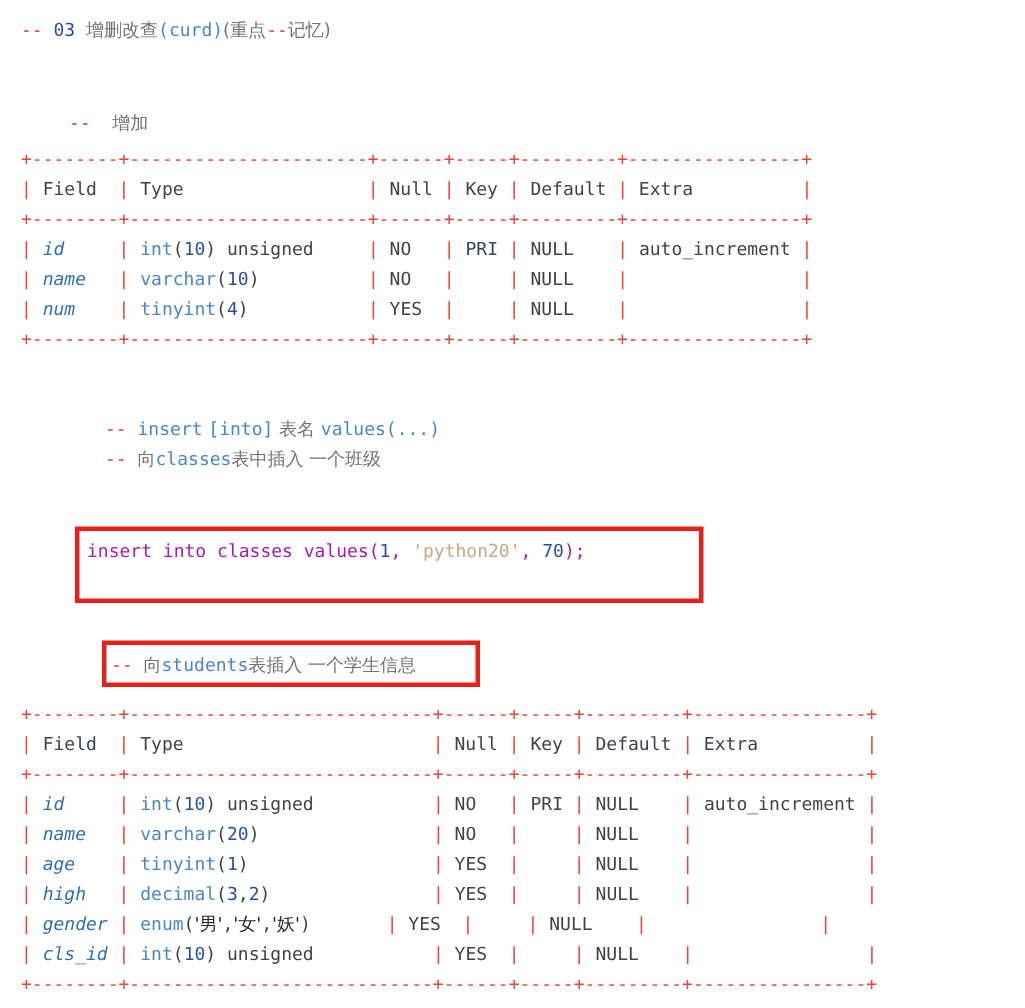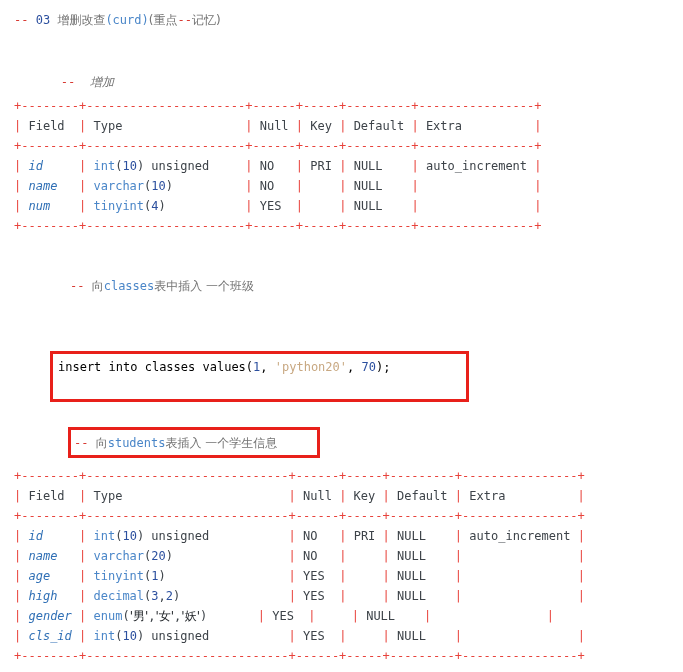--- a/index.html
+++ b/index.html
@@ -33,21 +33,21 @@
     letter-spacing: 0px;
   }
 
   
   .c-comment   { color: #d83a33; }          
   .c-text      { color: #23272b; }          
   .c-cjk       { color: #737373; font-family: "DejaVu Sans", "Liberation Sans", sans-serif; }
   .c-kw        { color: #4a86c8; }          
   .c-num       { color: #2b4f9e; }          
   .c-str       { color: #c8a882; }          
-  .c-plain     { color: #000000; }
+  .c-plain     { color: #a21caf; }
 
   
   .ascii-table {
     white-space: pre;
     font-family: "DejaVu Sans Mono", "Liberation Mono", monospace;
     font-size: 12px;
     line-height: 20px;
   }
   .ascii-table .row { white-space: pre; }
   .bdr { color: #e8433c; }
@@ -67,25 +67,26 @@
 
   .abs { position: absolute; }
 </style>
 </head>
 <body>
 
 <div class="page">
 
   <div class="line abs" style="left:14px; top:10px;"><span class="c-comment">--</span><span class="c-text"> </span><span class="c-num">03</span><span> </span><span class="c-cjk">增删改查</span><span class="c-kw">(curd)</span><span class="c-cjk">(重点</span><span class="c-comment">--</span><span class="c-cjk">记忆)</span></div>
 
-  <div class="line abs" style="left:61px; top:72px;font-style:italic;"><span class="c-comment">--</span><span>  </span><span class="c-cjk">增加</span></div>
+  <div class="line abs" style="left:46px; top:72px;"><span class="c-comment">--</span><span>  </span><span class="c-cjk">增加</span></div>
 
   <div class="ascii-table abs" style="left:14px; top:96px;" id="table-classes"><div class="row"><span class="bdr">+--------+----------------------+------+-----+---------+----------------+</span></div><div class="row"><span class="bdr">|</span><span class="plain"> Field  </span><span class="bdr">|</span><span class="plain"> Type                 </span><span class="bdr">|</span><span class="plain"> Null </span><span class="bdr">|</span><span class="plain"> Key </span><span class="bdr">|</span><span class="plain"> Default </span><span class="bdr">|</span><span class="plain"> Extra          </span><span class="bdr">|</span></div><div class="row"><span class="bdr">+--------+----------------------+------+-----+---------+----------------+</span></div><div class="row"><span class="bdr">|</span><span class="fld-id"> id     </span><span class="bdr">|</span><span class="plain"> </span><span class="typ">int</span><span class="plain">(</span><span class="typn">10</span><span class="plain">) </span><span class="plain">unsigned</span>     <span class="bdr">|</span><span class="plain"> NO   </span><span class="bdr">|</span><span class="plain"> PRI </span><span class="bdr">|</span><span class="plain"> NULL    </span><span class="bdr">|</span><span class="plain"> auto_increment </span><span class="bdr">|</span></div><div class="row"><span class="bdr">|</span><span class="fld-id"> name   </span><span class="bdr">|</span><span class="plain"> </span><span class="typ">varchar</span><span class="plain">(</span><span class="typn">10</span><span class="plain">)</span>          <span class="bdr">|</span><span class="plain"> NO   </span><span class="bdr">|</span><span class="plain">     </span><span class="bdr">|</span><span class="plain"> NULL    </span><span class="bdr">|</span><span class="plain">                </span><span class="bdr">|</span></div><div class="row"><span class="bdr">|</span><span class="fld-id"> num    </span><span class="bdr">|</span><span class="plain"> </span><span class="typ">tinyint</span><span class="plain">(</span><span class="typn">4</span><span class="plain">)</span>           <span class="bdr">|</span><span class="plain"> YES  </span><span class="bdr">|</span><span class="plain">     </span><span class="bdr">|</span><span class="plain"> NULL    </span><span class="bdr">|</span><span class="plain">                </span><span class="bdr">|</span></div><div class="row"><span class="bdr">+--------+----------------------+------+-----+---------+----------------+</span></div></div>
 
   <div class="abs" style="left:70px; top:276px;" id="comments-insert">
+      <div class="line"><span class="c-comment">--</span><span> </span><span><span class="c-kw">insert</span><span class="c-cjk"> </span><span class="c-kw">[into]</span><span class="c-cjk"> 表名 </span><span class="c-kw">values(...)</span></span></div>
       <div class="line"><span class="c-comment">--</span><span> </span><span><span class="c-cjk">向</span><span class="c-kw">classes</span><span class="c-cjk">表中插入 一个班级</span></span></div>
     </div>
 
   <div class="abs" style="left:58px; top:357px;" id="insert-statements">
       <div class="line"><span class="c-plain">insert into classes values(</span><span class="c-num">1</span><span class="c-plain">, </span><span class="c-str">'python20'</span><span class="c-plain">, </span><span class="c-num">70</span><span class="c-plain">);</span></div>
     </div>
 
   <div class="hl-box" style="left:50px; top:351px; width:419px; height:51px;"></div>
 
   <div class="line abs" style="left:74px; top:433px;"><span class="c-comment">--</span><span> </span><span class="c-cjk">向</span><span class="c-kw">students</span><span class="c-cjk">表插入 一个学生信息</span></div>

